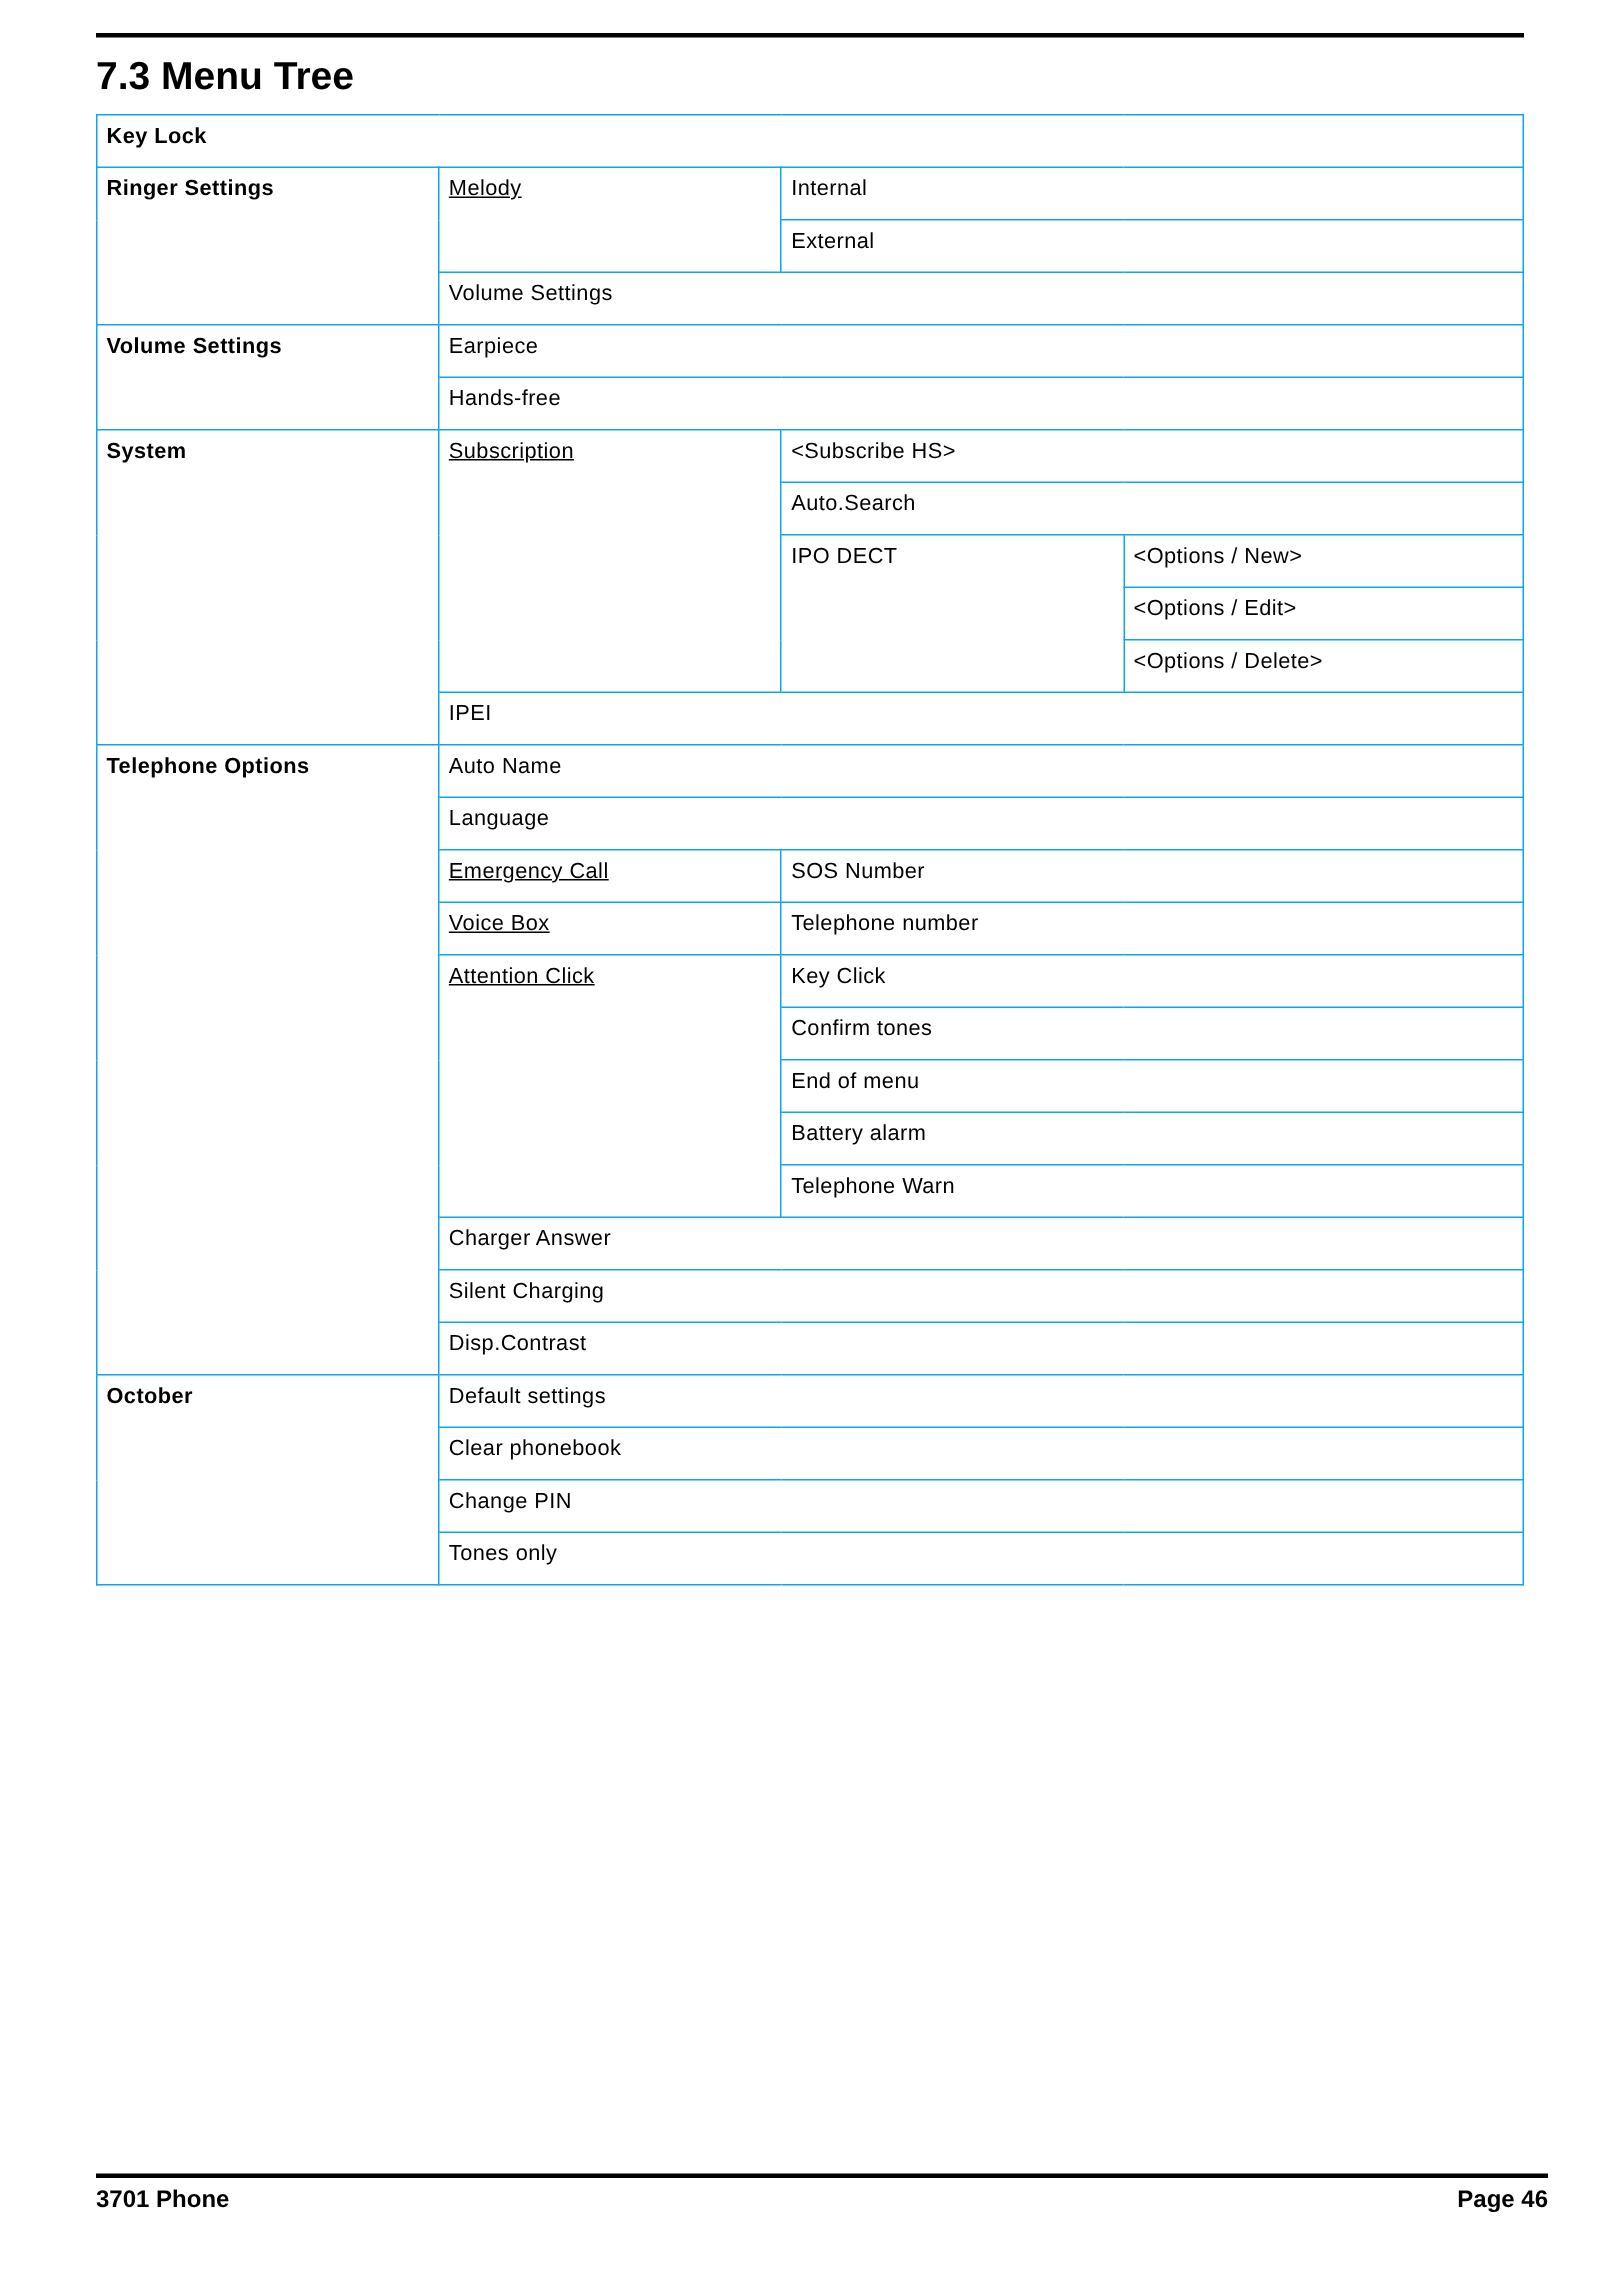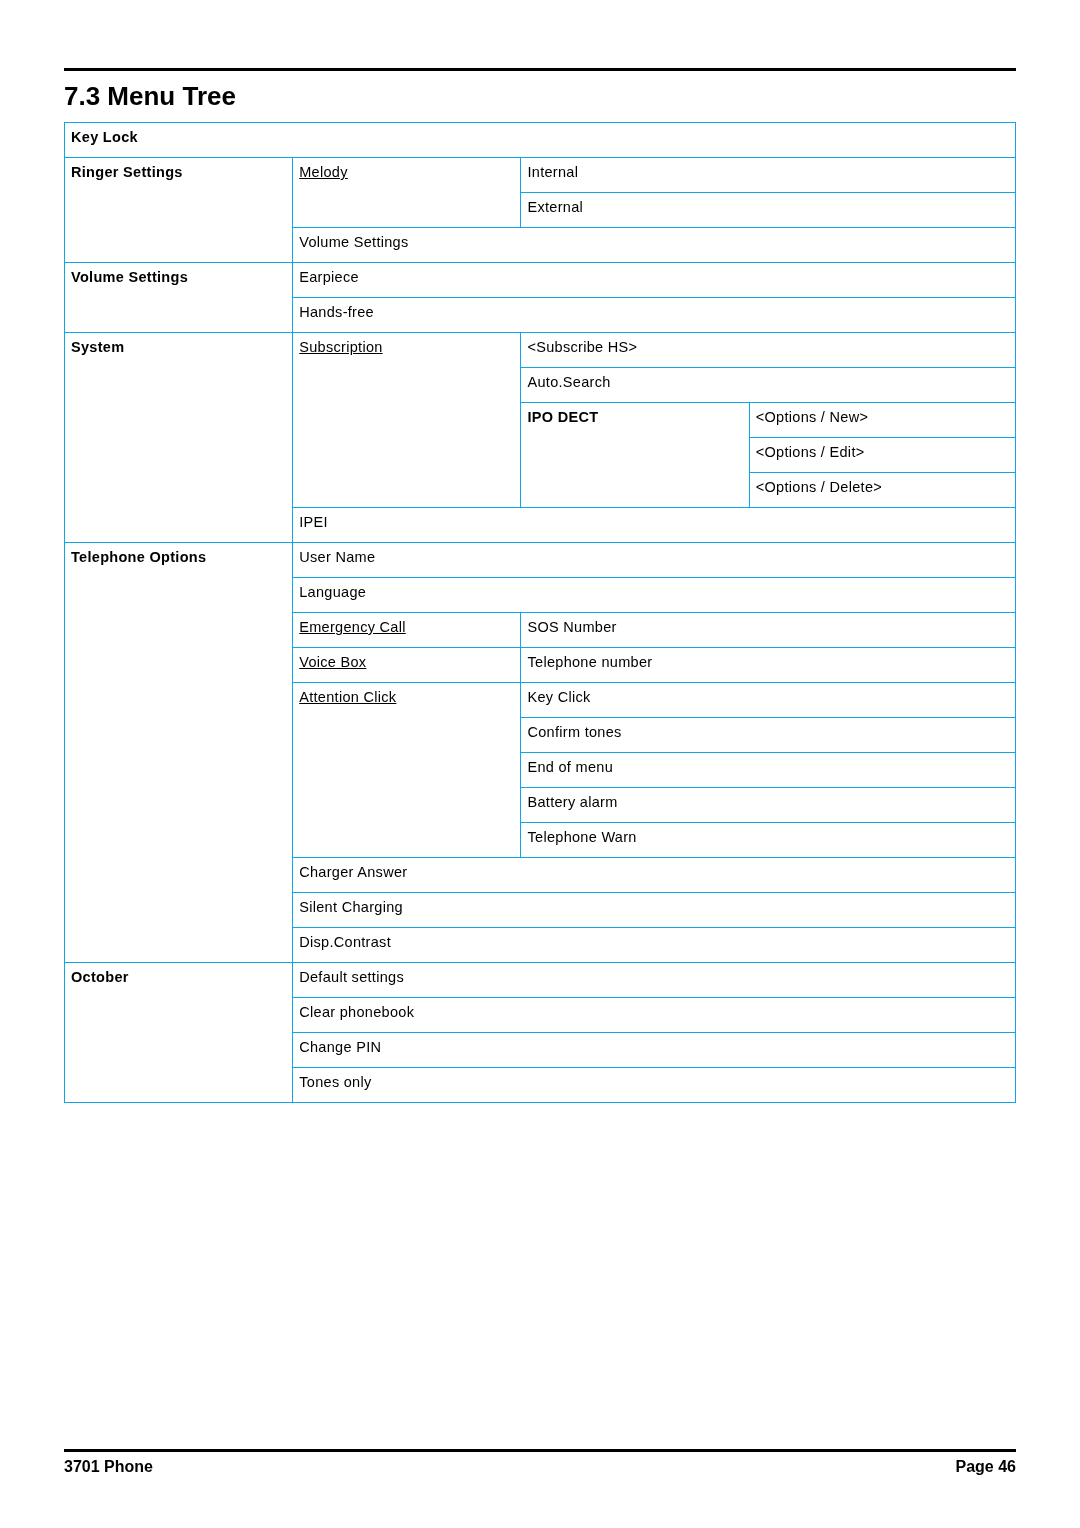--- a/index.html
+++ b/index.html
@@ -7,21 +7,21 @@
     padding: 0;
     background: #fff;
     font-family: Arial, Helvetica, sans-serif;
     color: #000;
     width: 1080px;
     height: 1528px;
     position: relative;
     box-sizing: border-box;
   }
   .page {
-    padding: 68px 64px 0 64px;
+    padding: 22px 64px 0 64px;
     box-sizing: border-box;
   }
   .top-rule {
     border-top: 3px solid #000;
     margin-bottom: 6px;
   }
   h2.section-title {
     font-size: 26px;
     font-weight: bold;
     margin: 10px 0 10px 0;
@@ -39,26 +39,26 @@
     vertical-align: top;
     color: #000;
     letter-spacing: 0.3px;
   }
   td.level1 {
     font-weight: bold;
     letter-spacing: 0.6px;
     width: 24%;
   }
   td.level2 { width: 24%; text-decoration: underline; }
-  td.level3 { width: 24%; font-weight: bold; }
+  td.level3 { width: 24%; }
 
   .footer {
     position: absolute;
     left: 64px;
-    right: 64px;
+    right: 48px;
     bottom: 50px;
   }
   .footer-rule {
     border-top: 3px solid #000;
     margin-bottom: 4px;
   }
   .footer-row {
     display: flex;
     justify-content: space-between;
     font-size: 16px;
@@ -123,21 +123,21 @@
       </tr>
       <tr>
         <td>&lt;Options / Delete&gt;</td>
       </tr>
       <tr>
         <td colspan="3">IPEI</td>
       </tr>
 
       <tr>
         <td class="level1" rowspan="12">Telephone Options</td>
-        <td colspan="3">User Name</td>
+        <td colspan="3">Auto Name</td>
       </tr>
       <tr>
         <td colspan="3">Language</td>
       </tr>
       <tr>
         <td class="level2">Emergency Call</td>
         <td colspan="2">SOS Number</td>
       </tr>
       <tr>
         <td class="level2">Voice Box</td>

